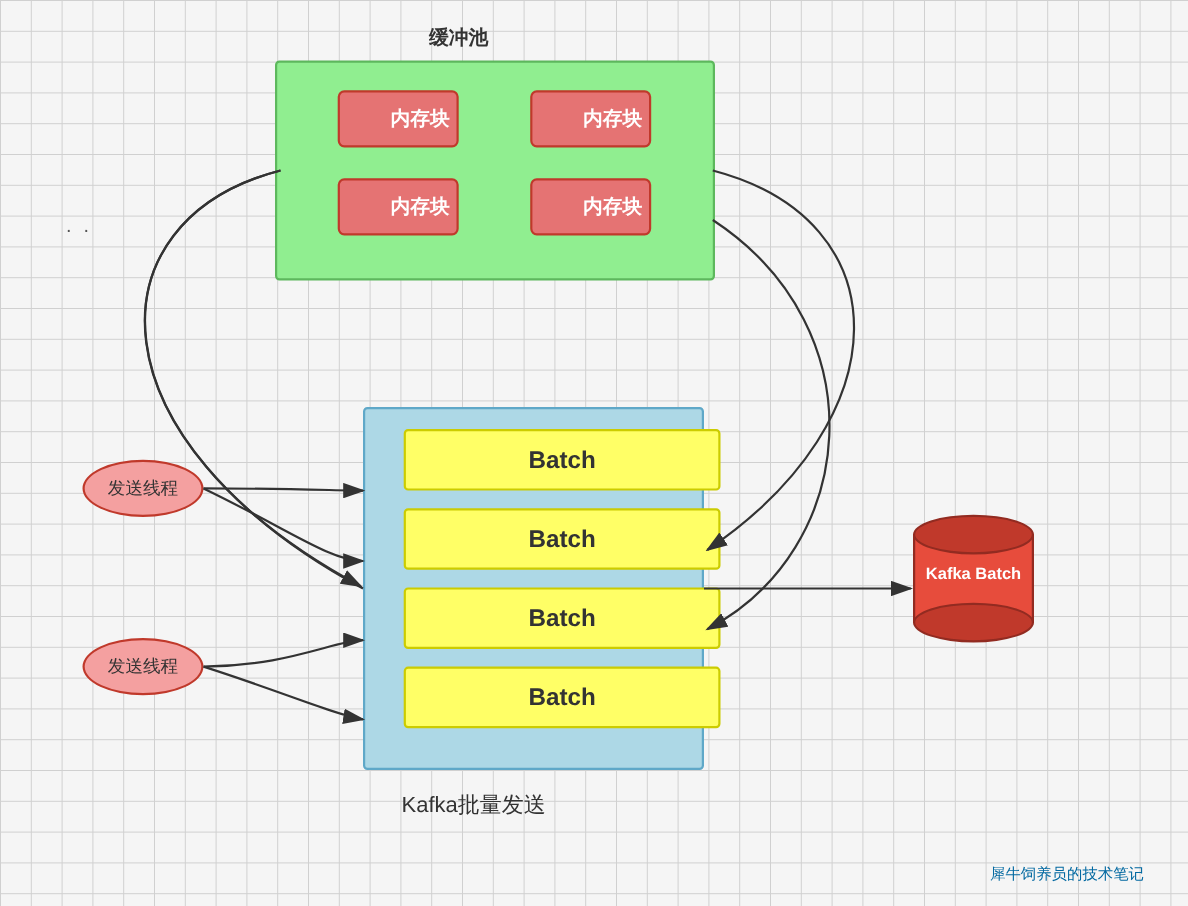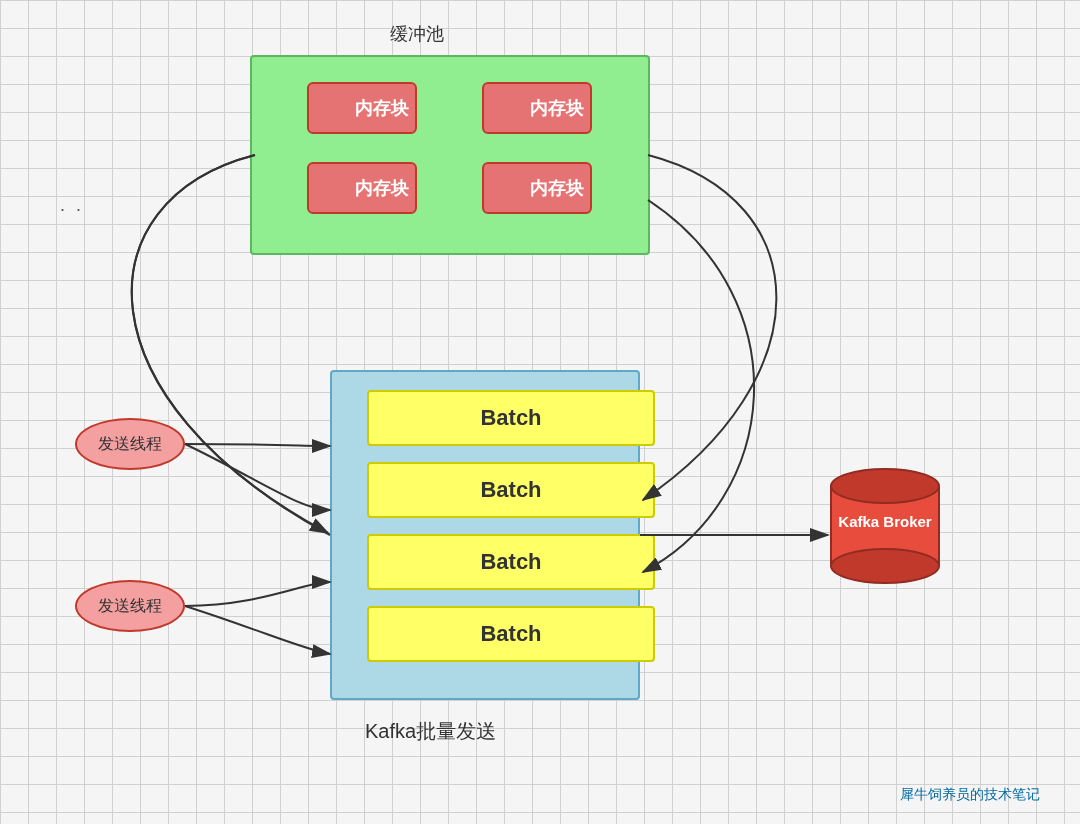--- a/index.html
+++ b/index.html
@@ -20,21 +20,21 @@
       background-size: 28px 28px;
       z-index: 0;
     }
     
     .label-buffer {
       position: absolute;
       top: 22px;
       left: 390px;
       font-size: 18px;
       color: #333;
-      font-weight: normal;
+      font-weight: bold;
     }
     
     .buffer-pool {
       position: absolute;
       top: 55px;
       left: 250px;
       width: 400px;
       height: 200px;
       background: #90ee90;
       border: 2px solid #5db85d;
@@ -254,19 +254,19 @@
   <div class="batch-block batch2">Batch</div>
   <div class="batch-block batch3">Batch</div>
   <div class="batch-block batch4">Batch</div>
 </div>
 
 <div class="broker-container">
   <div class="cylinder">
     <div class="cylinder-top"></div>
     <div class="cylinder-body"></div>
     <div class="cylinder-bottom"></div>
-    <div class="broker-label">Kafka Broker</div>
+    <div class="broker-label">Kafka Batch</div>
   </div>
 </div>
 
 <div class="label-kafka-batch">Kafka批量发送</div>
 
 <div class="label-watermark">犀牛饲养员的技术笔记</div>
 
 </body></html>

